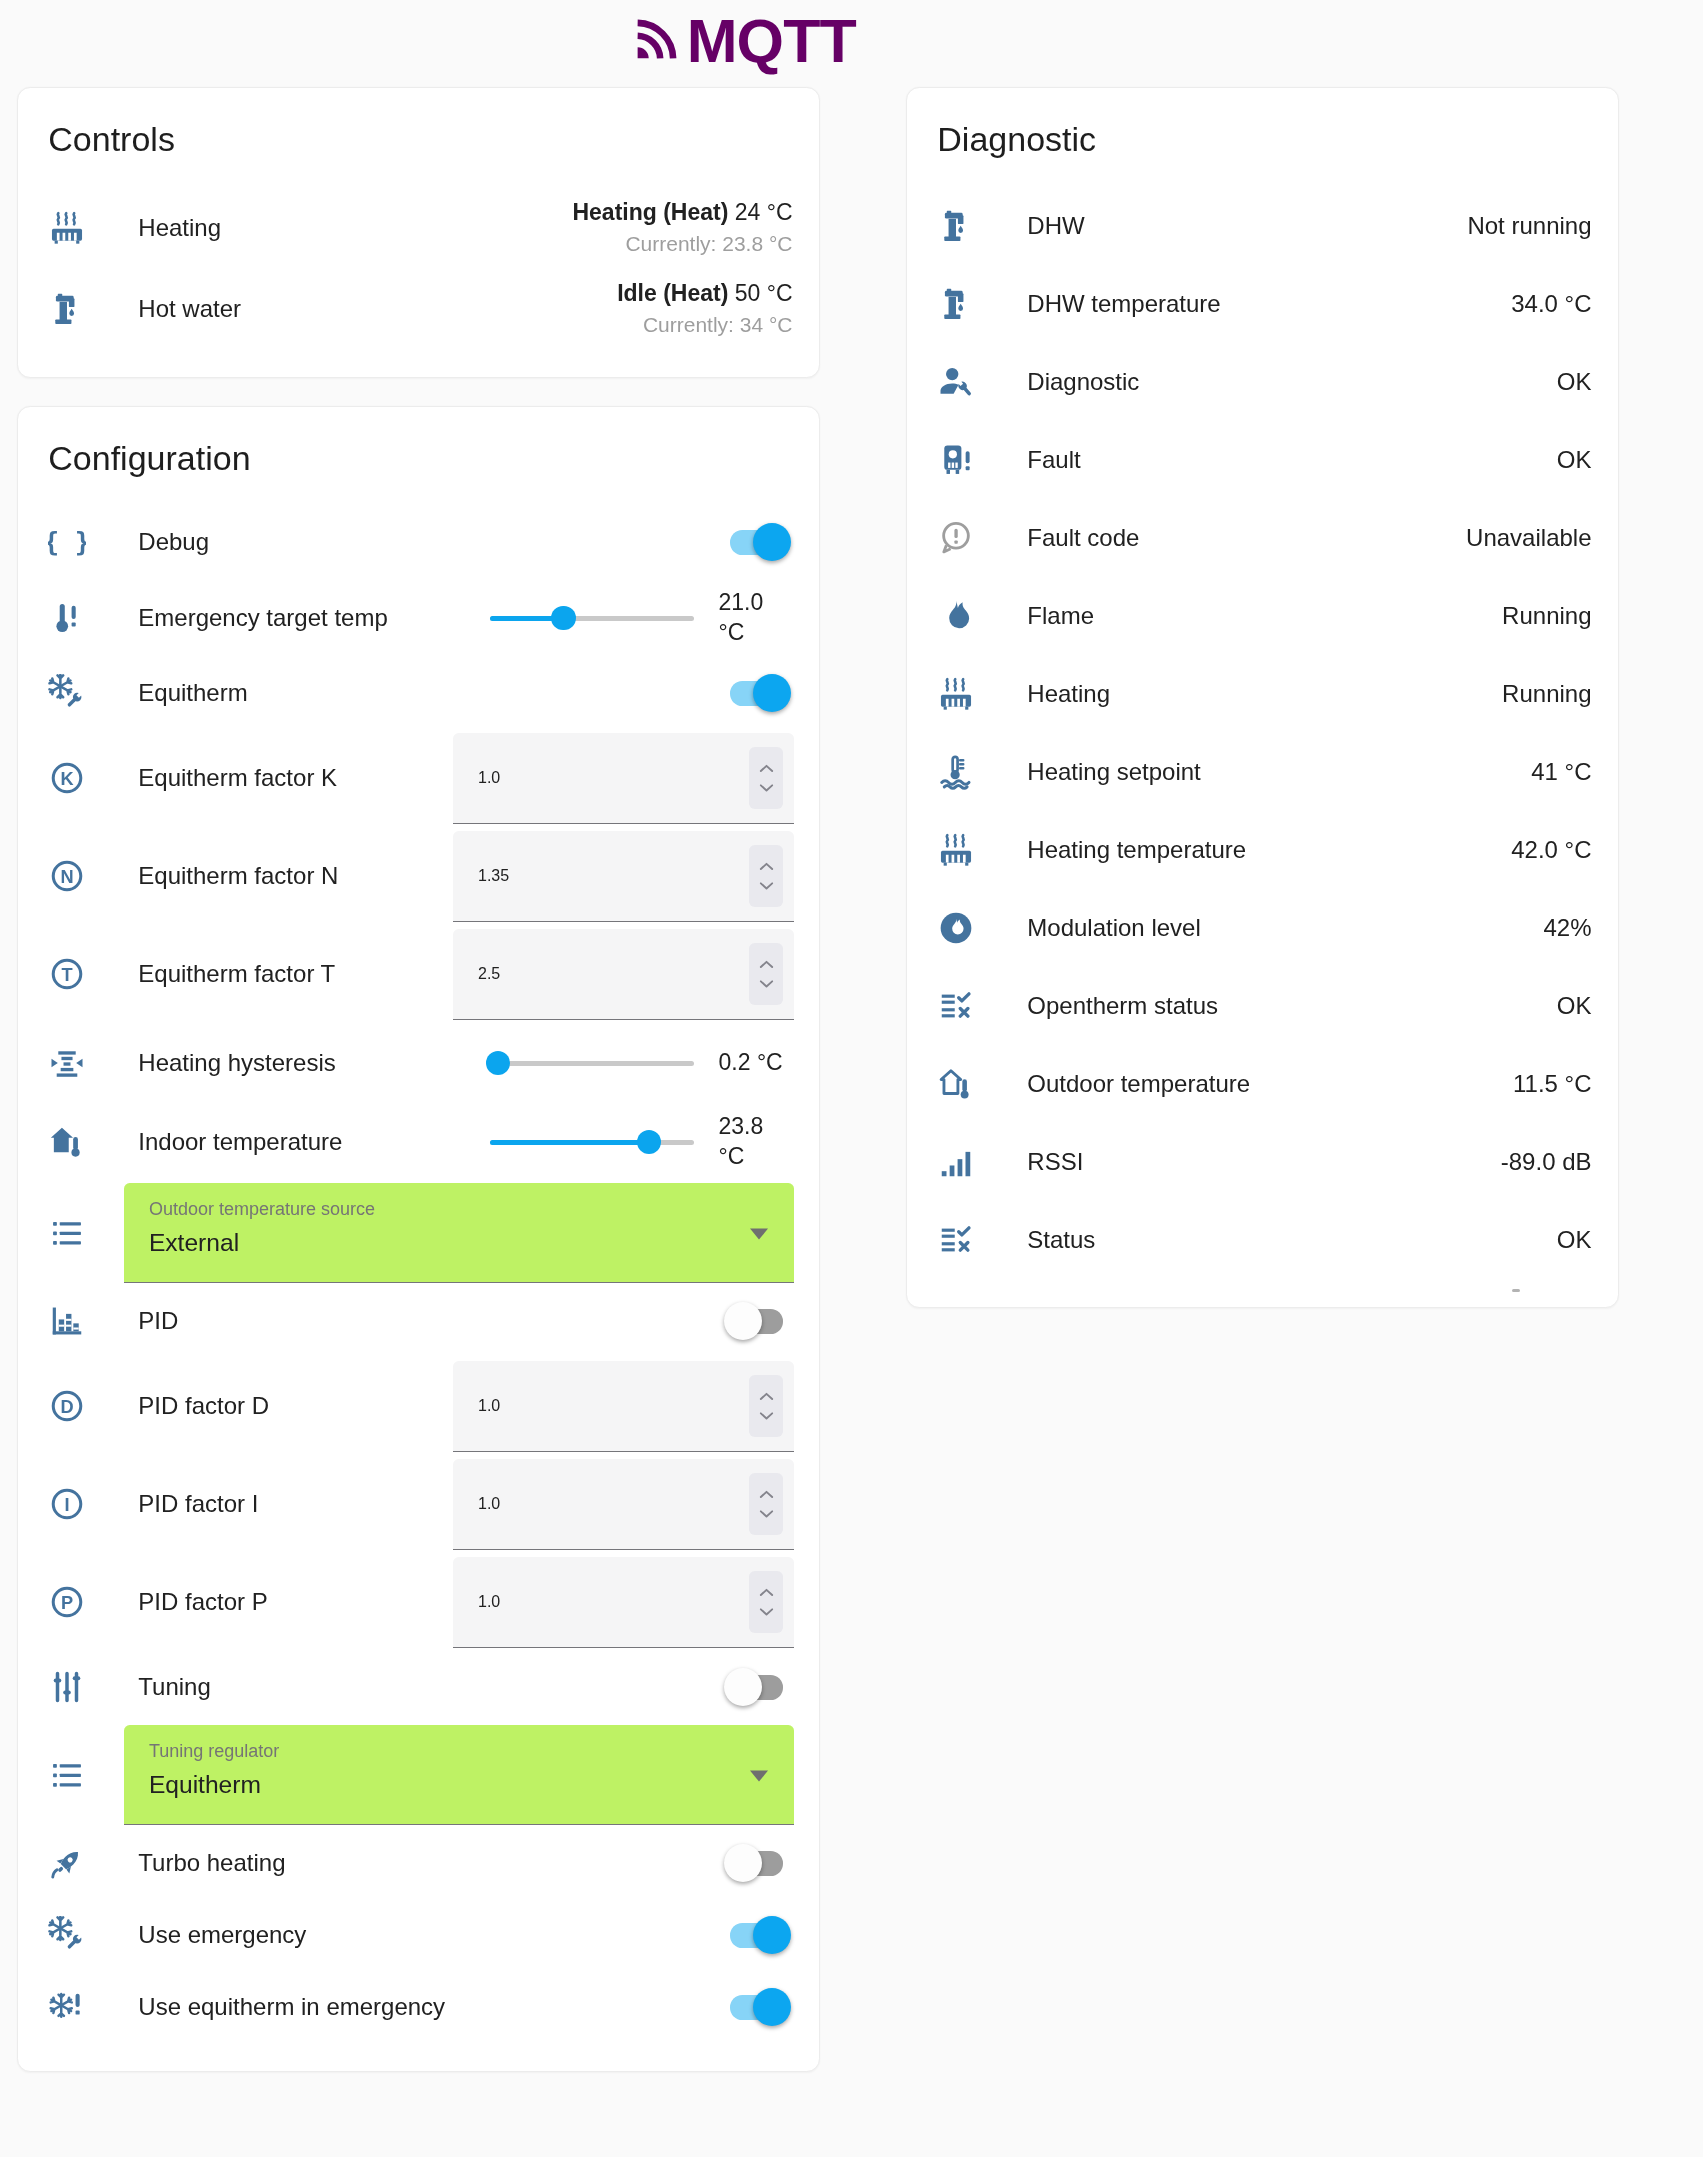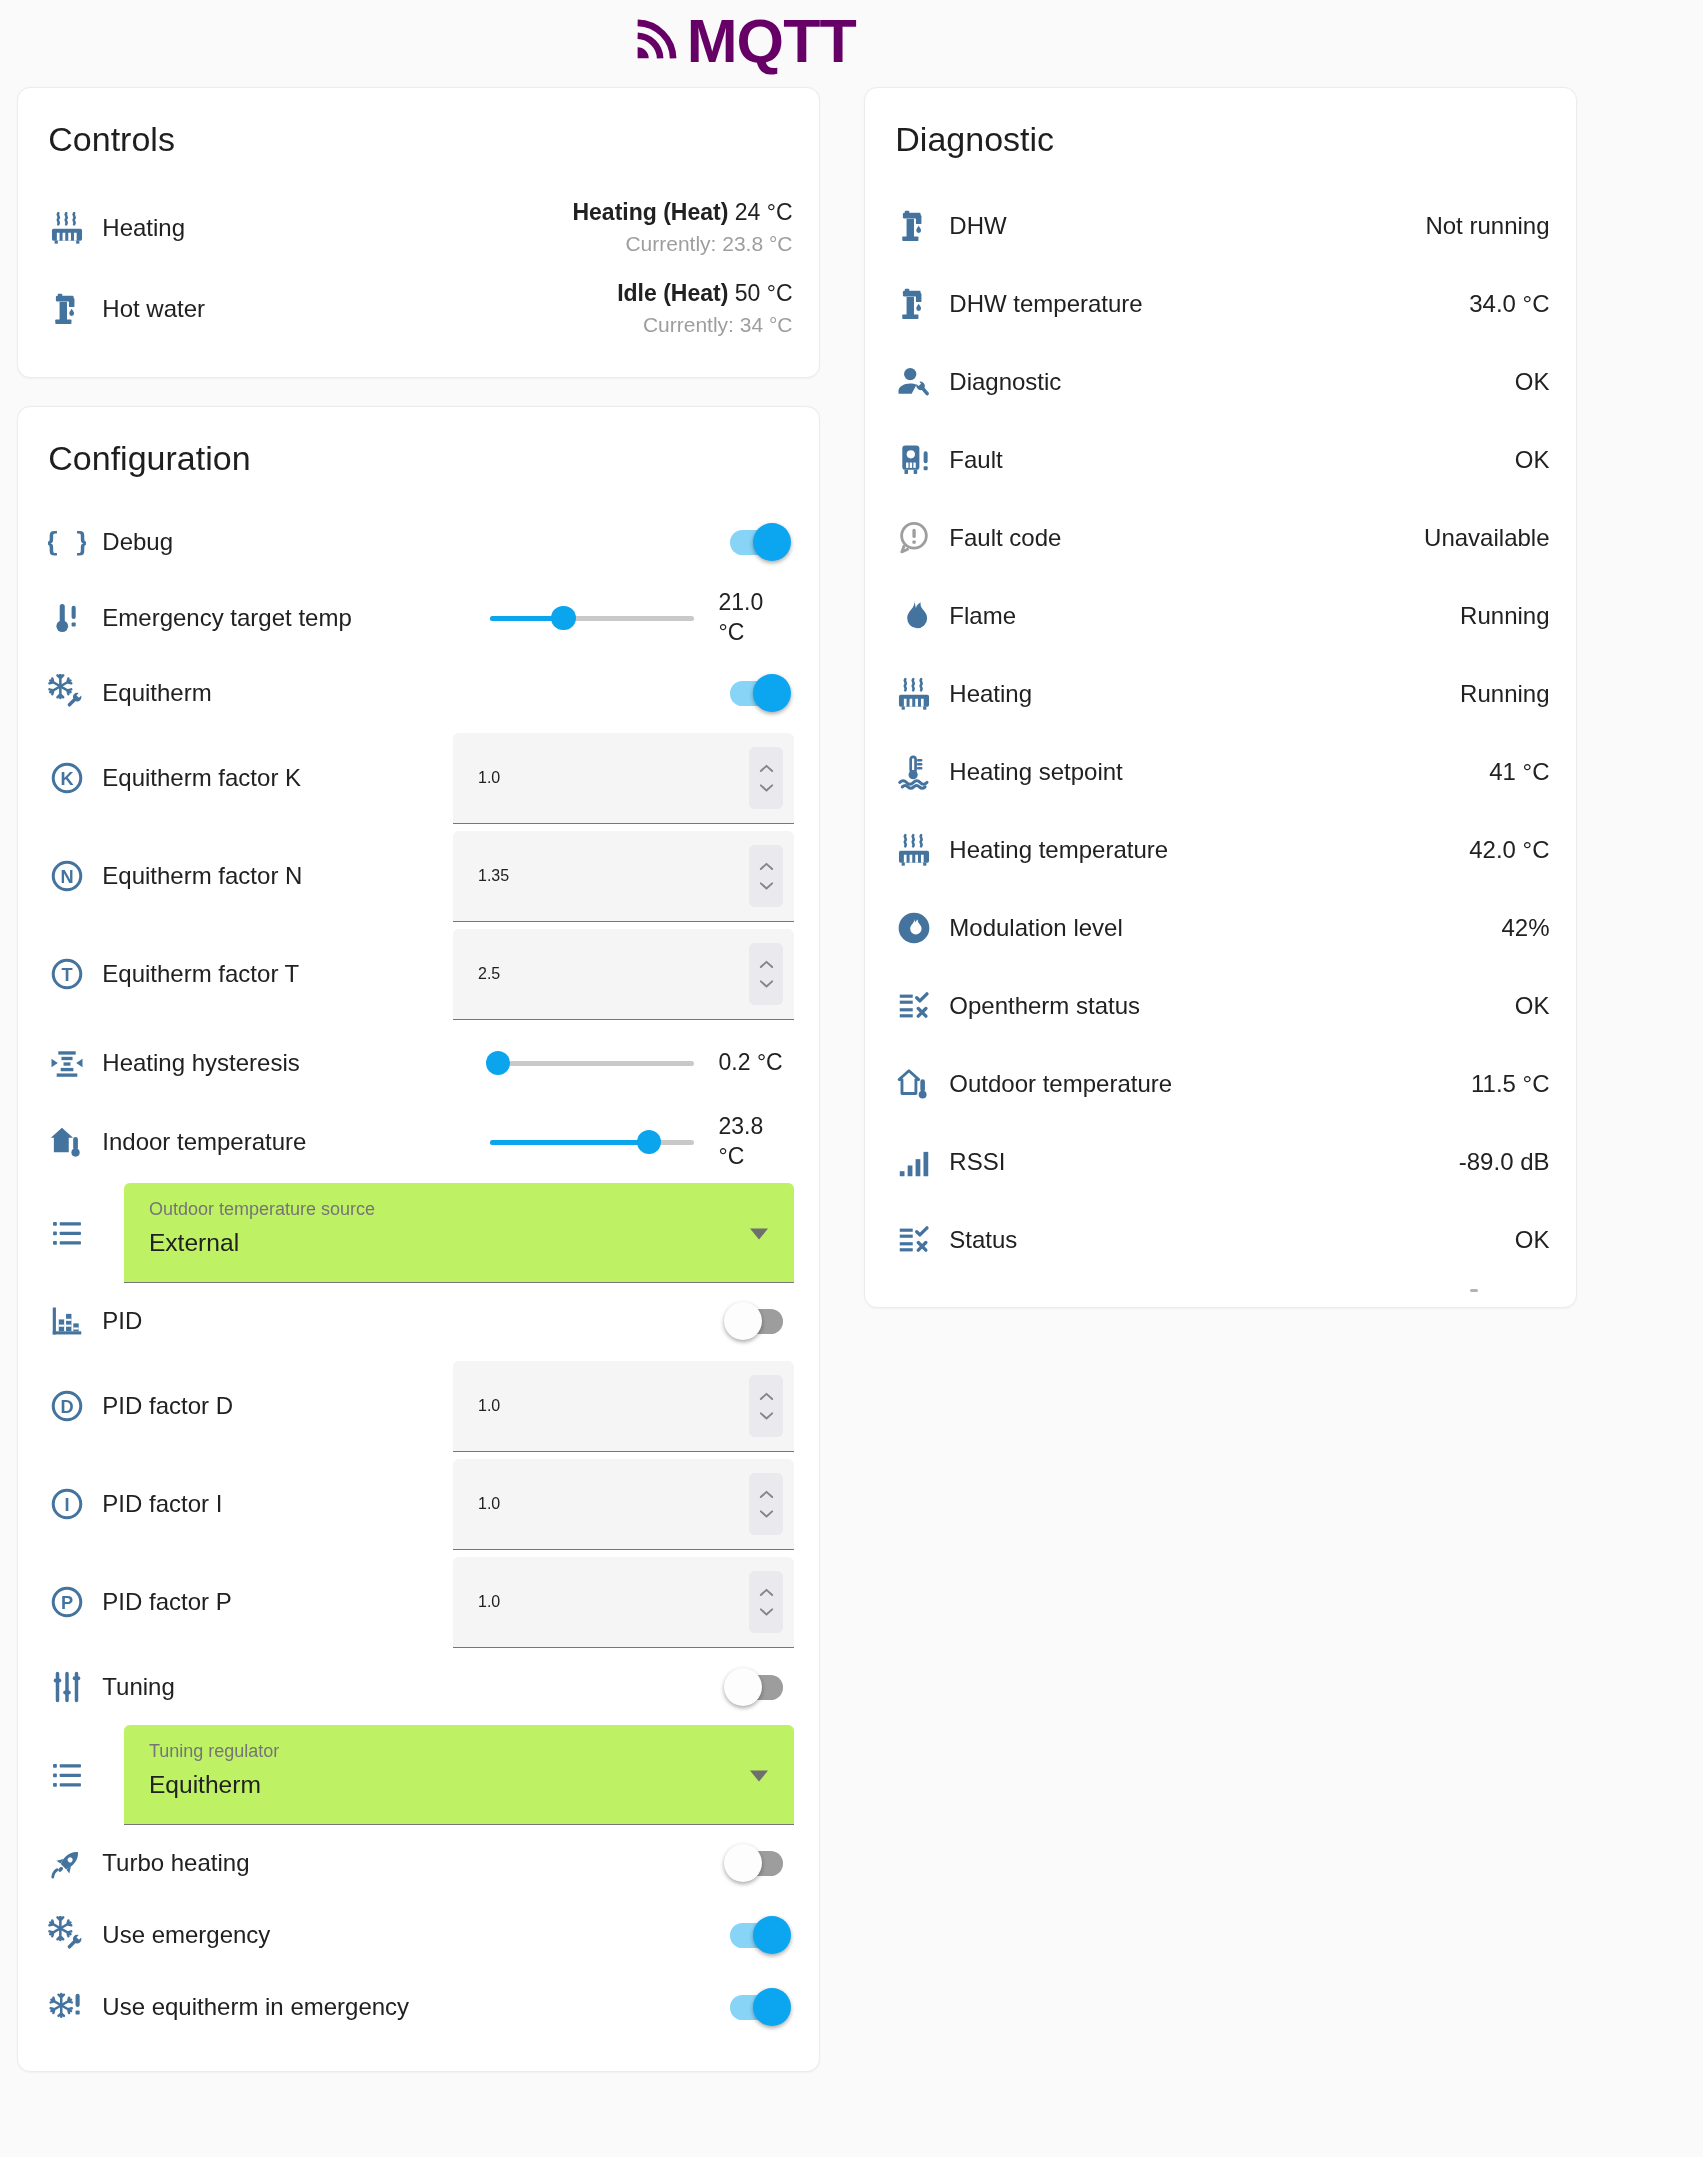--- a/index.html
+++ b/index.html
@@ -12,40 +12,40 @@
     overflow:hidden;
     position:relative;
   }
   
   .header { height:87px; position:relative; }
   .logo { position:absolute; left:630px; top:5.7px; display:flex; align-items:center; gap:5.7px; }
   .logo svg { width:51px; height:51px; display:block; }
   .logo-text { font-size:61px; font-weight:bold; color:#660066; letter-spacing:-0.9px; }
 
   
-  .content { display:flex; align-items:flex-start; gap:44px; padding:0 17px; }
+  .content { display:flex; align-items:flex-start; gap:86px; padding:0 17px; }
   .col-left  { width:803px; display:flex; flex-direction:column; gap:28px; }
   .col-right { width:713px; }
 
   .card {
     background:#ffffff;
     border:0.9px solid #ececec;
     border-radius:13.2px;
     box-shadow:0 0.9px 1.9px rgba(0,0,0,0.04);
     padding:24.6px 24.6px 28px 26.5px;
     position:relative;
   }
   .card-title { font-size:34px; font-weight:400; color:#1e1e1e; margin:7.6px 0 28px 3.8px; }
 
   
   .row { display:flex; align-items:center; }
   .ic-wrap { width:38px; height:38px; flex:none; color:#44739e; margin-left:3.8px; }
   .ic { width:38px; height:38px; display:block; }
   .ic-gray { color:#9e9e9e; }
-  .lbl { font-size:24px; color:#212121; margin-left:16px; flex:1; line-height:1.25; }
+  .lbl { font-size:24px; color:#212121; margin-left:52px; flex:1; line-height:1.25; }
 
   
   .c-row { min-height:81px; }
   .c-state { text-align:right; margin-right:1.9px; }
   .c-state-main { font-size:23px; color:#212121; }
   .c-state-main b { font-weight:bold; }
   .c-state-sub { font-size:21px; color:#9e9e9e; margin-top:6.6px; }
 
   
   .row-toggle { min-height:72px; }

